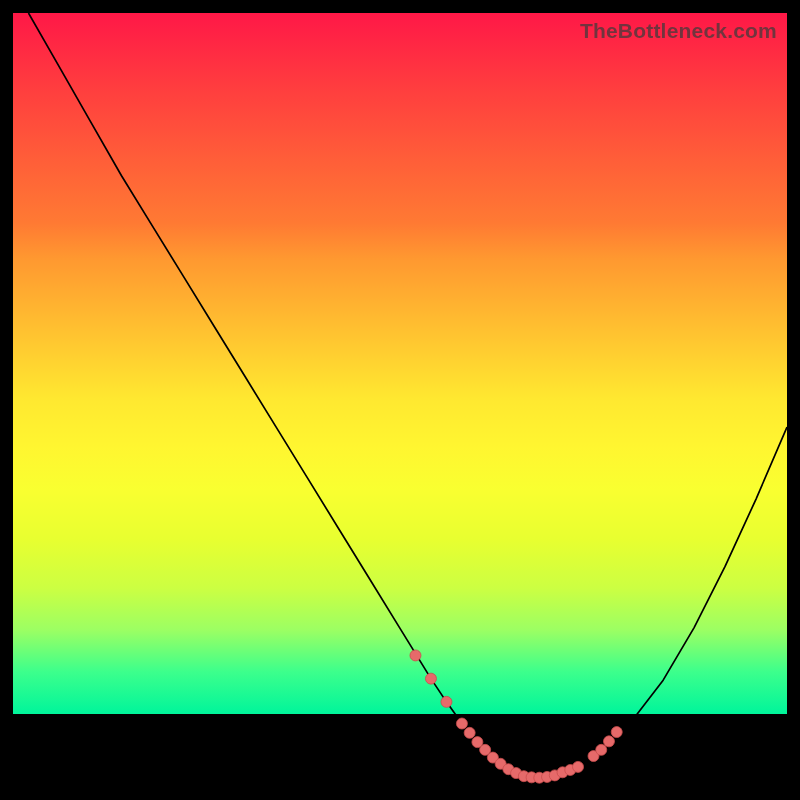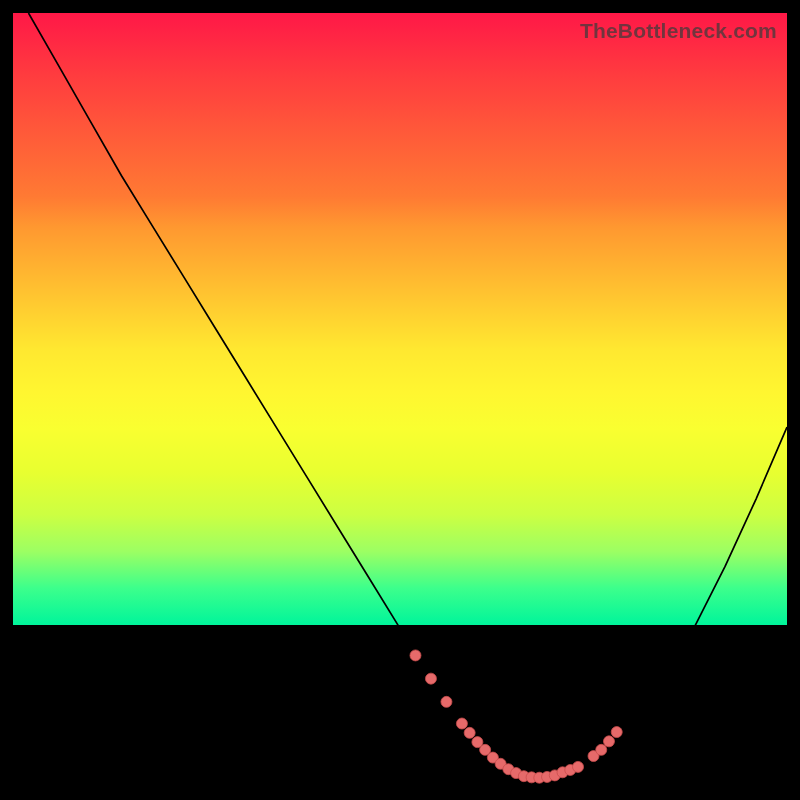--- a/index.html
+++ b/index.html
@@ -8,21 +8,21 @@
     position: relative;
     width: 800px;
     height: 800px;
     background: #000;
   }
   .plot-area {
     position: absolute;
     left: 13px;
     top: 13px;
     width: 774px;
-    height: 612px;
+    height: 701px;
     background: linear-gradient(to bottom,
       #ff1847 0%,
       #ff3b3f 10%,
       #ff5b39 20%,
       #ff7a33 30%,
       #ff9830 35%,
       #ffb430 42%,
       #ffd430 50%,
       #ffe830 55%,
       #fff630 62%,

